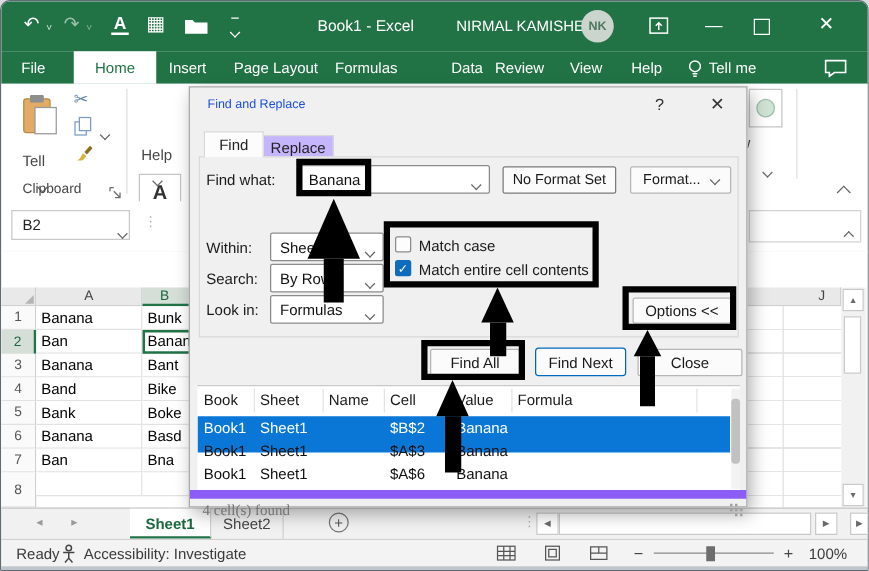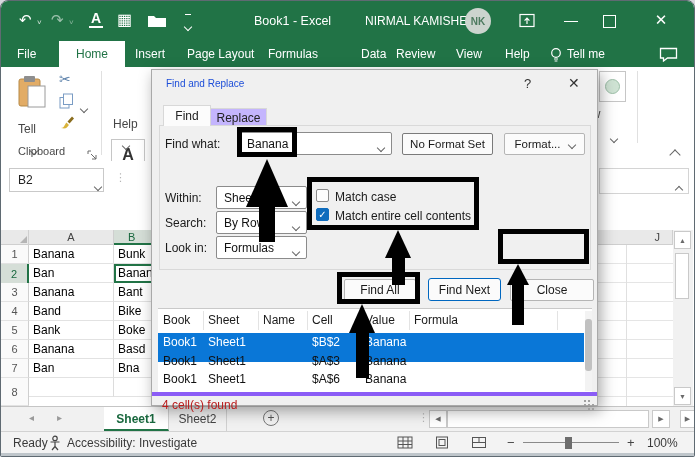--- a/index.html
+++ b/index.html
@@ -68,21 +68,21 @@
   .combo .cv{position:absolute;right:7px;top:50%;margin-top:-4px;}
   .dbtn{position:absolute;background:#fbfbfb;border:1px solid #b5b5b5;border-radius:2px;font-size:11.5px;color:#1a1a1a;
         display:flex;align-items:center;justify-content:center;box-sizing:border-box;}
   .cbox{position:absolute;width:13px;height:13px;border:1px solid #8b8b8b;border-radius:2px;background:#fdfdfd;box-sizing:border-box;}
   .cbox.on{background:#0f6cbd;border-color:#0f6cbd;color:#fff;font-size:10px;display:flex;align-items:center;justify-content:center;}
   .list{position:absolute;left:6px;top:238px;width:434px;height:84px;background:#fff;border-top:1px solid #c9c9c9;overflow:hidden;}
   .lh{position:absolute;top:0;height:23px;line-height:23px;font-size:12px;color:#1a1a1a;}
   .lsep{position:absolute;top:2px;width:1px;height:19px;background:#e3e3e3;}
   .lrow{position:absolute;left:0;width:426px;height:29px;font-size:12px;}
   .lrow span{position:absolute;top:2px;}
-  .dlg-status{position:absolute;left:0;top:322px;width:445px;height:15px;border-top:4px solid #8b5cf6;font-size:12px;color:#b91c1c;}
+  .dlg-status{position:absolute;left:0;top:322px;width:445px;height:15px;border-top:7px solid #8b5cf6;font-size:12px;color:#737373;font-family:Liberation Serif, serif;}
   
   .blackbox{position:absolute;border:5px solid #000;background:transparent;z-index:65;box-sizing:border-box;}
   .arrow{position:absolute;z-index:70;}
   .ahead{width:0;height:0;border-style:solid;border-color:transparent transparent #000 transparent;margin:0 auto;}
   .ashaft{background:#000;margin:0 auto;}
   .grip{position:absolute;width:2px;height:2px;background:#a0a0a0;box-shadow:4px 4px 0 #a0a0a0,4px 0 0 #a0a0a0,0 4px 0 #a0a0a0,8px 8px 0 #a0a0a0,8px 4px 0 #a0a0a0,4px 8px 0 #a0a0a0;}
 </style>
 </head>
 <body>
 
@@ -340,20 +340,21 @@
       <span class="cv"><span class="chev"></span></span>
     </div>
 
     <span class="cbox" style="left:164px;top:119px;"></span>
     <span class="dlabel txt" style="left:183px;top:120px;">Match case</span>
     <span class="cbox on" style="left:164px;top:138px;">
         <span>✓</span>
       </span>
     <span class="dlabel txt" style="left:183px;top:139px;">Match entire cell contents</span>
 
+    <div class="dbtn" style="left:354px;top:168px;width:79px;height:21px;font-size:12px;">Options &lt;&lt;</div>
 
     <div class="dbtn" style="left:192px;top:209px;width:72px;height:22px;font-size:12px;">Find All</div>
     <div class="dbtn" style="left:276px;top:208px;width:73px;height:23px;font-size:12px;border:1.8px solid #0067c0;border-radius:3px;">Find Next</div>
     <div class="dbtn" style="left:358px;top:209px;width:84px;height:22px;font-size:12px;">Close</div>
 
     <div class="list">
       <span class="lh" style="left:5px;">Book</span>
       <span class="lh" style="left:50px;">Sheet</span>
       <span class="lh" style="left:105px;">Name</span>
       <span class="lh" style="left:154px;">Cell</span>

